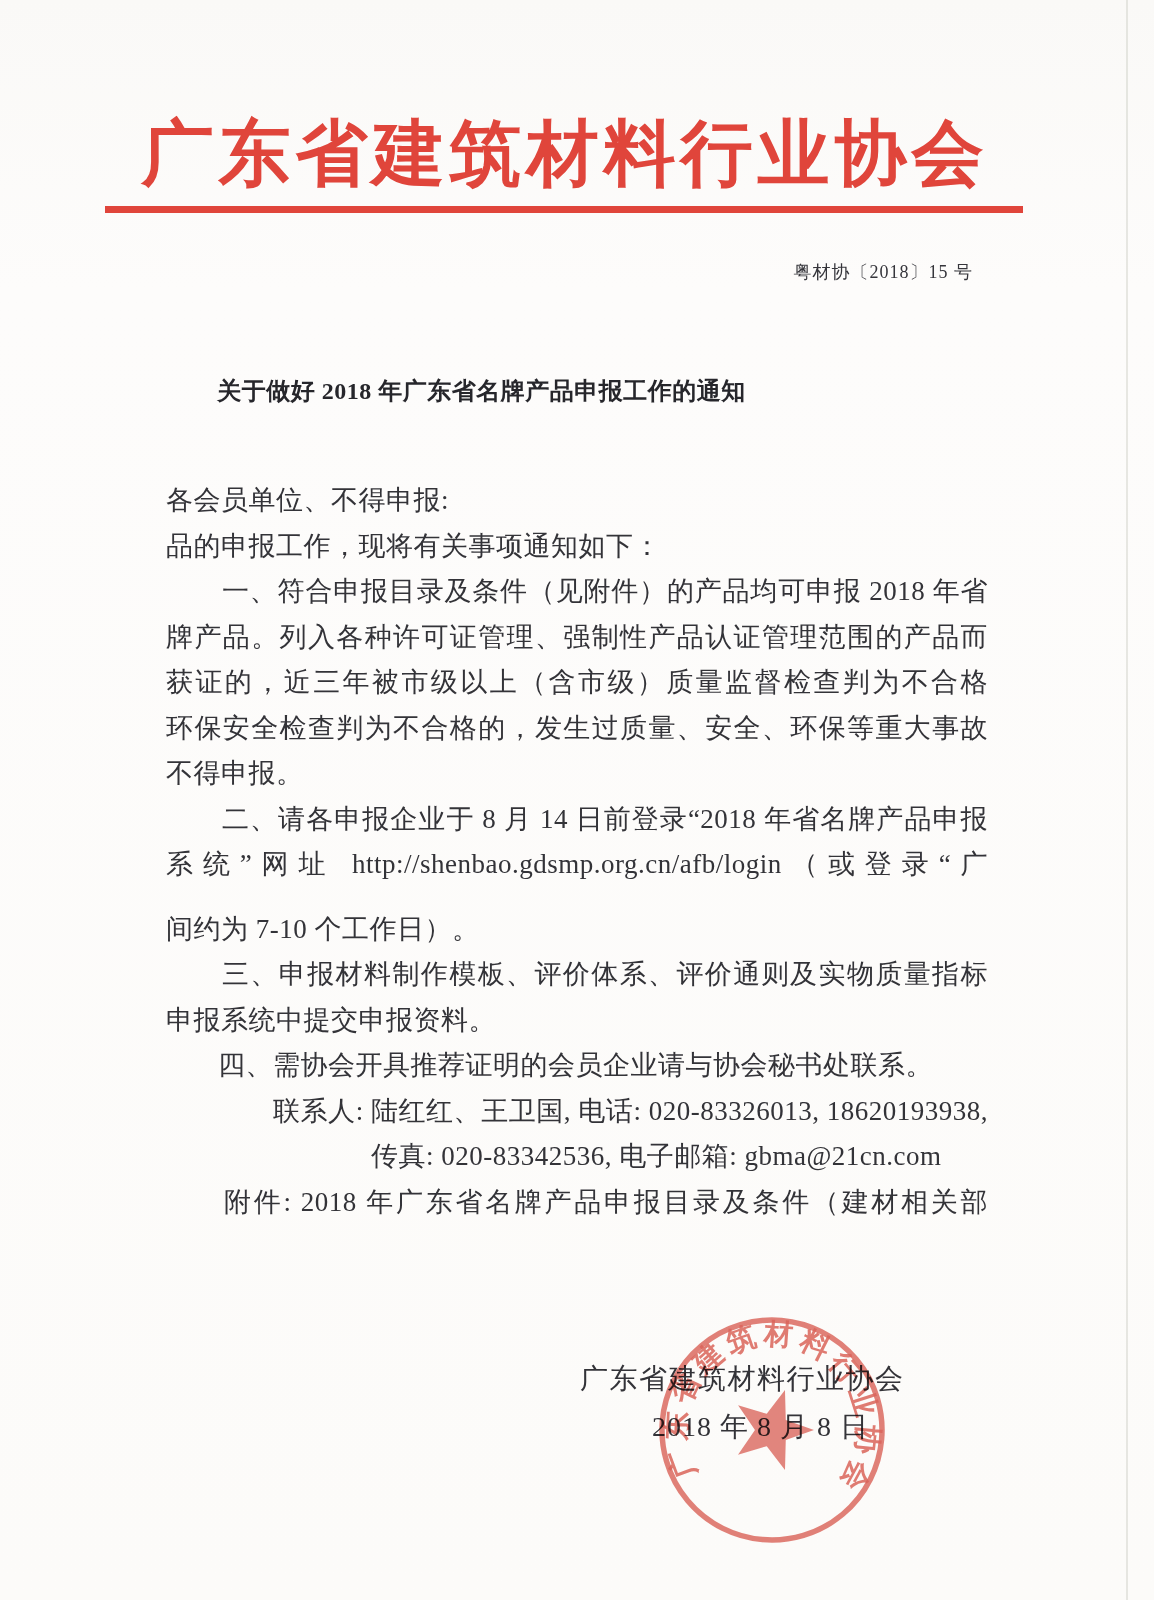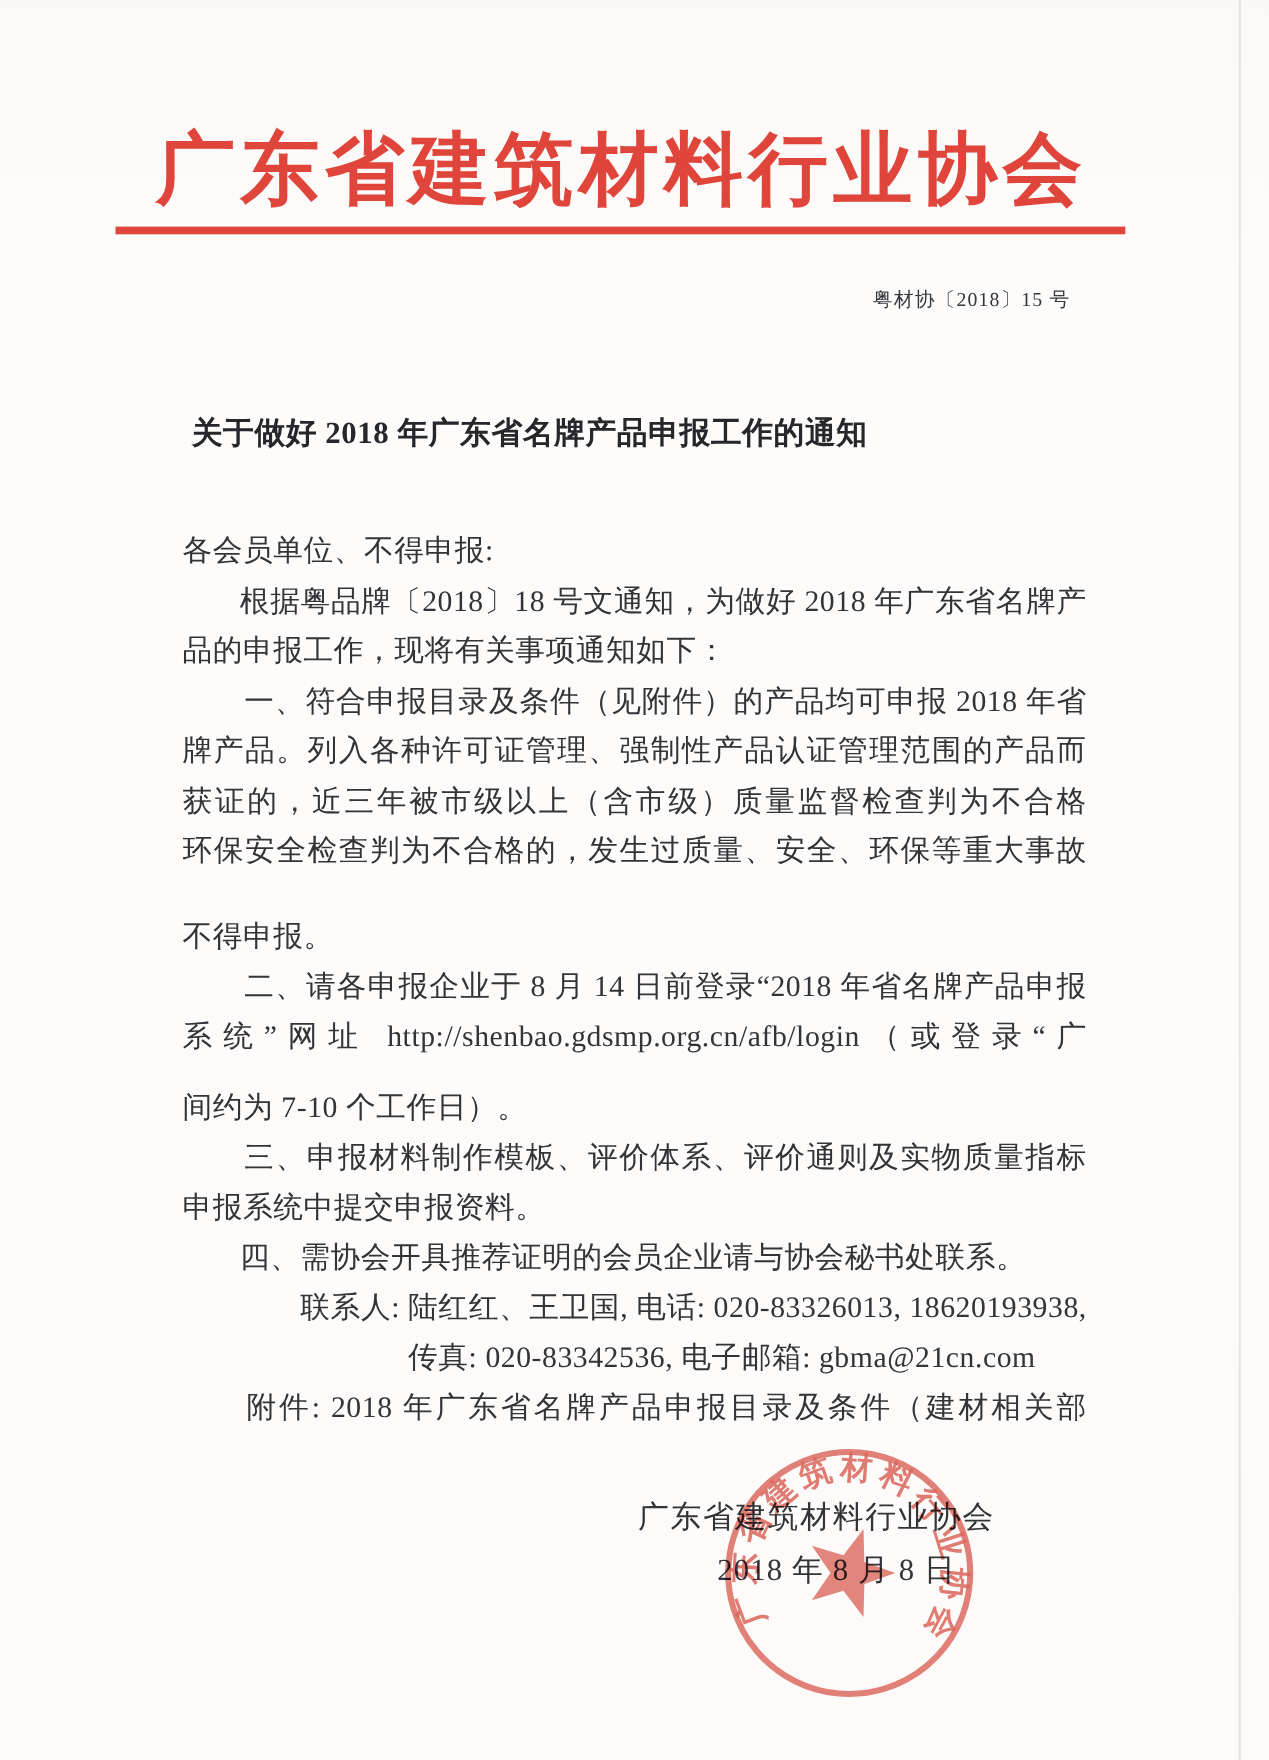--- a/index.html
+++ b/index.html
@@ -27,21 +27,21 @@
   .red-rule{
     position:absolute;top:206px;left:105px;width:918px;height:7px;
     background:#e0453b;
   }
   .doc-number{
     position:absolute;top:260px;right:181px;
     font-size:18px;color:#35353b;letter-spacing:1px;white-space:nowrap;
   }
   .notice-title{
     position:absolute;top:375px;left:0;width:963px;
-    text-align:center;font-size:28px;font-weight:700;color:#26262b;
+    text-align:center;font-size:24px;font-weight:700;color:#26262b;
     letter-spacing:0.5px;white-space:nowrap;
   }
   .body-block{
     position:absolute;top:478px;left:166px;width:822px;
     font-size:27px;color:#333338;line-height:45.5px;
   }
   .bline{white-space:nowrap;letter-spacing:0.5px;}
   .bline.fill{
     white-space:normal;text-align:justify;text-align-last:justify;
     overflow:hidden;max-height:45.5px;
@@ -71,27 +71,26 @@
   <div class="org-header">广东省建筑材料行业协会</div>
 
   <div class="red-rule"></div>
 
   <div class="doc-number">粤材协〔2018〕15 号</div>
 
   <div class="notice-title">关于做好 2018 年广东省名牌产品申报工作的通知</div>
 
   <div class="body-block">
       <div class="bline" style="padding-left: 0px;">各会员单位、不得申报:</div>
-      <div class="bline fill" style="padding-left: 52px;">根据粤品牌〔2018〕18 号文通知，为做好 2018 年广东省名牌产</div>
       <div class="bline" style="padding-left: 0px;">品的申报工作，现将有关事项通知如下：</div>
       <div class="bline fill" style="padding-left: 56px;">一、符合申报目录及条件（见附件）的产品均可申报 2018 年省名</div>
       <div class="bline fill" style="padding-left: 0px;">牌产品。列入各种许可证管理、强制性产品认证管理范围的产品而未</div>
       <div class="bline fill" style="padding-left: 0px;">获证的，近三年被市级以上（含市级）质量监督检查判为不合格的，</div>
       <div class="bline fill" style="padding-left: 0px;">环保安全检查判为不合格的，发生过质量、安全、环保等重大事故的，</div>
-      <div class="bline" style="padding-left: 0px; margin-top: 32px;">不得申报。</div>
+      <div class="bline" style="padding-left: 0px;">不得申报。</div>
       <div class="bline fill" style="padding-left: 56px;">二、请各申报企业于 8 月 14 日前登录“2018 年省名牌产品申报</div>
       <div class="bline fill" style="padding-left: 0px;">系统”网址 http://shenbao.gdsmp.org.cn/afb/login（或登录“广</div>
       <div class="bline" style="padding-left: 0px; margin-top: 19px;">间约为 7-10 个工作日）。</div>
       <div class="bline fill" style="padding-left: 56px;">三、申报材料制作模板、评价体系、评价通则及实物质量指标将</div>
       <div class="bline" style="padding-left: 0px;">申报系统中提交申报资料。</div>
       <div class="bline" style="padding-left: 52px;">四、需协会开具推荐证明的会员企业请与协会秘书处联系。</div>
       <div class="bline fill" style="padding-left: 107px;">联系人: 陆红红、王卫国, 电话: 020-83326013, 18620193938,</div>
       <div class="bline" style="padding-left: 205px;">传真: 020-83342536, 电子邮箱: gbma@21cn.com</div>
       <div class="bline fill" style="padding-left: 58px;">附件: 2018 年广东省名牌产品申报目录及条件（建材相关部分），</div>
     </div>

